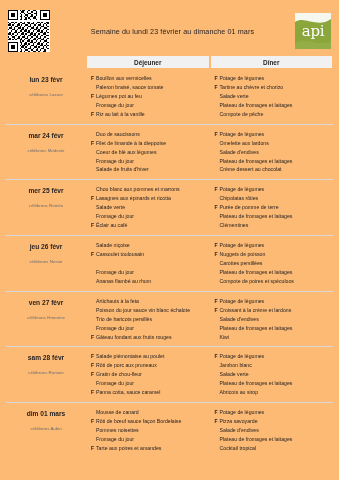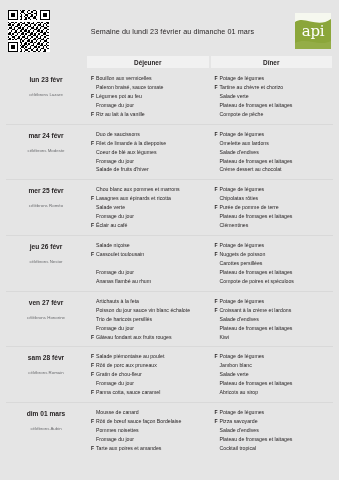--- a/index.html
+++ b/index.html
@@ -8,21 +8,21 @@
     padding: 0;
     width: 339px;
     height: 480px;
     background: #ffffff;
     font-family: "Liberation Sans", sans-serif;
   }
   .page {
     position: relative;
     width: 339px;
     height: 480px;
-    background: #e5e5e5;
+    background: #fdba74;
     padding: 0;
     overflow: hidden;
   }
 
   
   .header {
     position: relative;
     height: 56px;
     display: flex;
     align-items: center;

